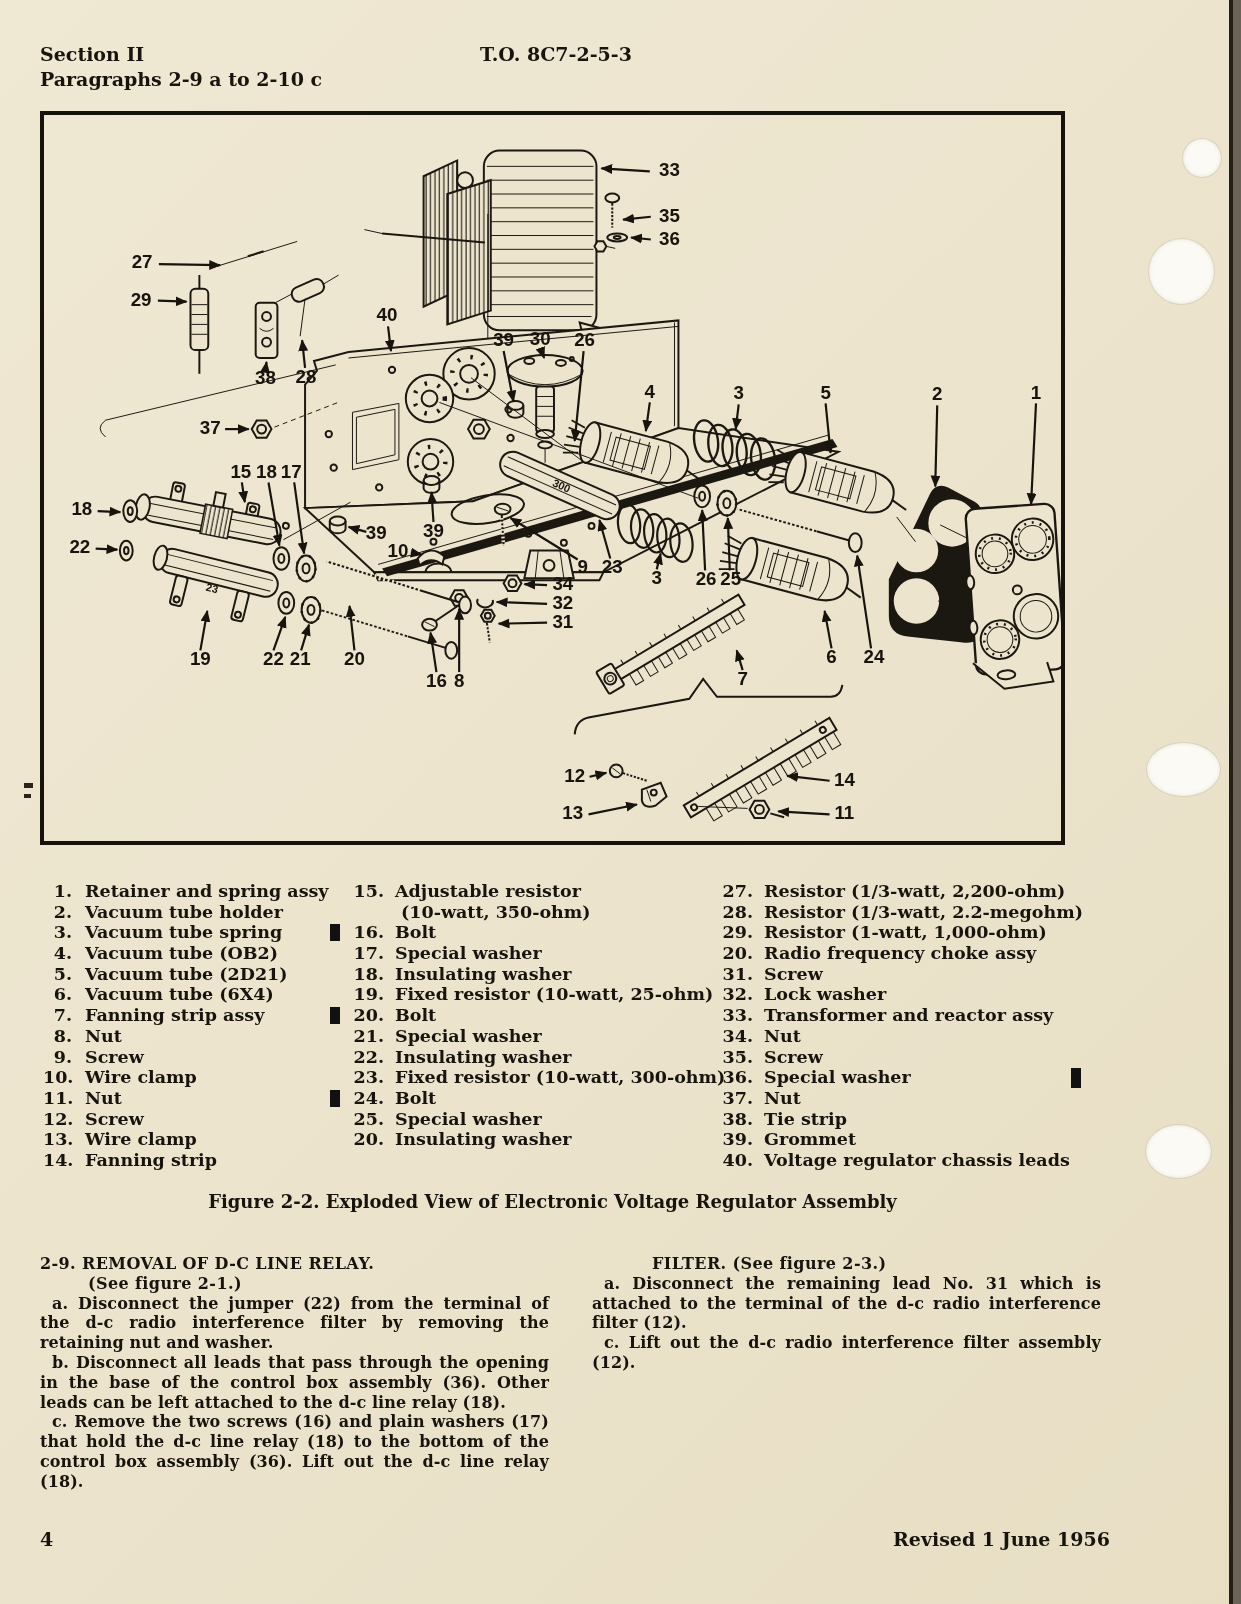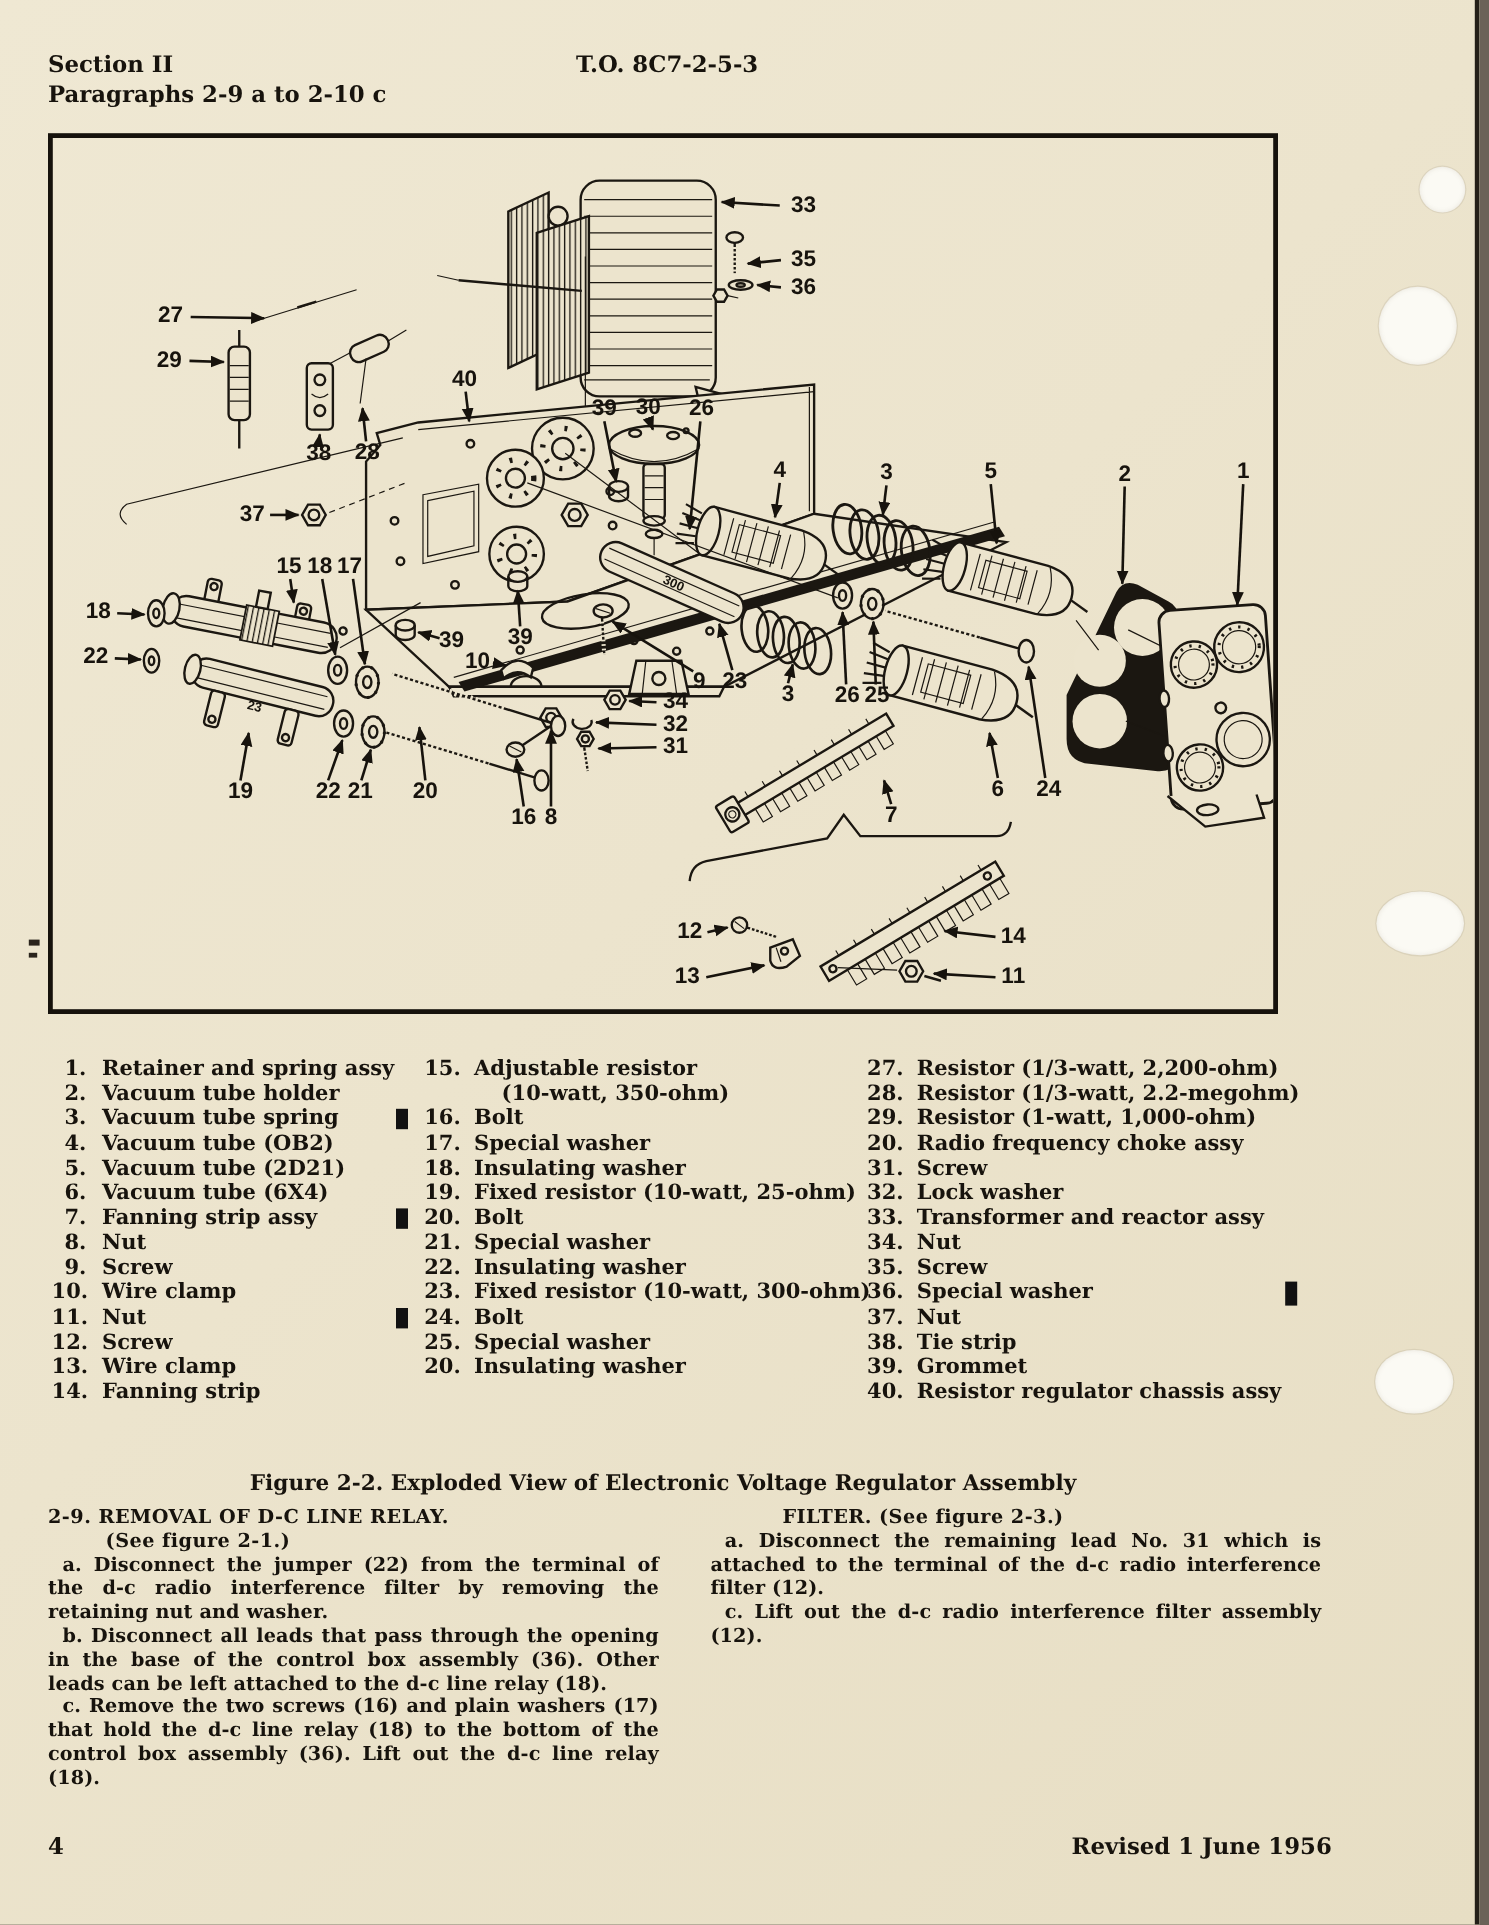--- a/index.html
+++ b/index.html
@@ -28,24 +28,24 @@
   
   .pcol{position:absolute;top:881px;font-weight:700;font-size:17.5px;line-height:20.7px;white-space:nowrap;}
   #pcol0{left:43px;width:300px;}
   #pcol1{left:330px;width:400px;}
   #pcol2{left:721px;width:330px;}
   .prow{position:relative;height:20.7px;}
   #pcol1 .prow{padding-left:22px;}
   .pnum{display:inline-block;width:32px;text-align:right;margin-right:11px;}
   #pcol0 .pnum{width:29px;margin-right:13px;}
   .prow.cont .ptxt2{margin-left:43px;}
-  #pcol1 .prow.cont .ptxt2{margin-left:66px;}
+  #pcol1 .prow.cont .ptxt2{margin-left:49px;}
   .chbar{position:absolute;left:0;top:2px;width:10px;height:17px;background:#111;}
   .chbar-r{position:absolute;left:350px;top:1px;width:10px;height:20px;background:#111;}
-  #caption{position:absolute;left:40px;top:1226px;width:1025px;text-align:center;
+  #caption{position:absolute;left:40px;top:1191px;width:1025px;text-align:center;
            font-weight:700;font-size:18px;}
   .sec{position:absolute;top:1254px;font-weight:700;font-size:16px;line-height:19.8px;
        text-align:justify;letter-spacing:0.1px;}
   #sec0{left:40px;width:509px;}
   #sec1{left:592px;width:509px;}
   .sec p{margin:0;}
   .shead{white-space:nowrap;letter-spacing:0.4px;}
   .shead2{padding-left:48px;white-space:nowrap;letter-spacing:0.4px;}
   #sec1 .shead2{padding-left:60px;}
   .spar{text-indent:12px;}
@@ -506,21 +506,21 @@
       <div class="prow"><span class="pnum">20.</span><span class="ptxt">Radio frequency choke assy</span></div>
       <div class="prow"><span class="pnum">31.</span><span class="ptxt">Screw</span></div>
       <div class="prow"><span class="pnum">32.</span><span class="ptxt">Lock washer</span></div>
       <div class="prow"><span class="pnum">33.</span><span class="ptxt">Transformer and reactor assy</span></div>
       <div class="prow"><span class="pnum">34.</span><span class="ptxt">Nut</span></div>
       <div class="prow"><span class="pnum">35.</span><span class="ptxt">Screw</span></div>
       <div class="prow"><span class="pnum">36.</span><span class="ptxt">Special washer</span><span class="chbar-r"></span></div>
       <div class="prow"><span class="pnum">37.</span><span class="ptxt">Nut</span></div>
       <div class="prow"><span class="pnum">38.</span><span class="ptxt">Tie strip</span></div>
       <div class="prow"><span class="pnum">39.</span><span class="ptxt">Grommet</span></div>
-      <div class="prow"><span class="pnum">40.</span><span class="ptxt">Resistor regulator chassis assy</span></div>
+      <div class="prow"><span class="pnum">40.</span><span class="ptxt">Voltage regulator chassis leads</span></div>
     </div>
 
   <div id="caption">Figure 2-2.  Exploded View of Electronic Voltage Regulator Assembly</div>
 
   <div class="sec" id="sec0">
       <p class="shead">2-9. REMOVAL OF D-C LINE RELAY.</p>
       <p class="shead2">(See figure 2-1.)</p>
       <p class="spar">a. Disconnect the jumper (22) from the terminal of the d-c radio interference filter by removing the retaining nut and washer.</p>
       <p class="spar">b. Disconnect all leads that pass through the opening in the base of the control box assembly (36). Other leads can be left attached to the d-c line relay (18).</p>
       <p class="spar">c. Remove the two screws (16) and plain washers (17) that hold the d-c line relay (18) to the bottom of the control box assembly (36). Lift out the d-c line relay (18).</p>

